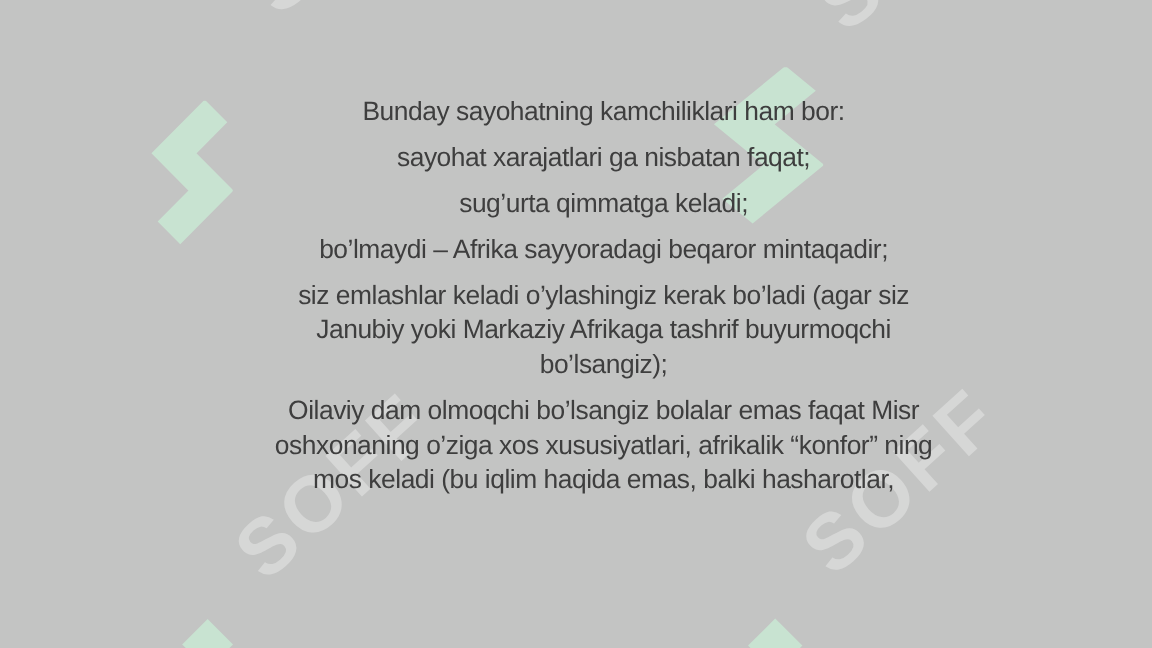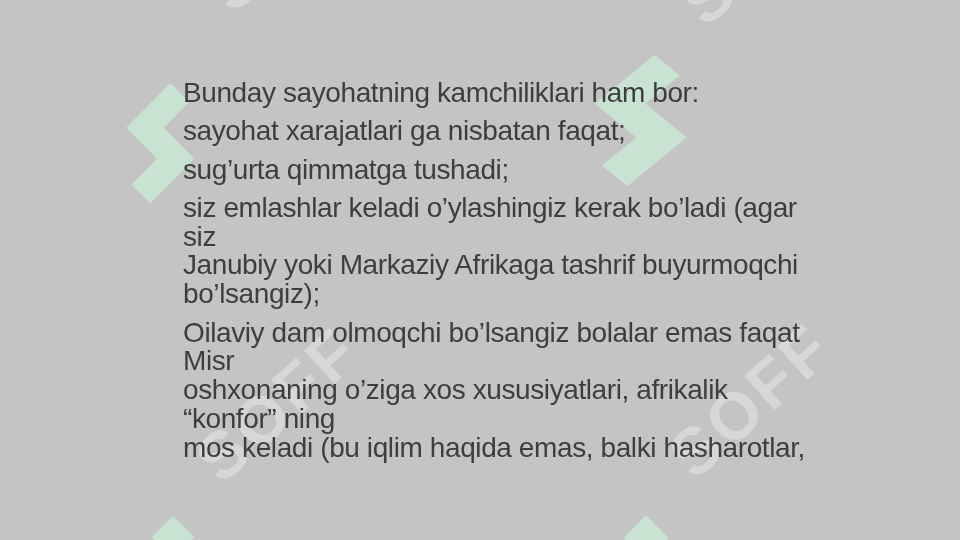--- a/index.html
+++ b/index.html
@@ -43,23 +43,24 @@
   
   .content {
     position: absolute;
     left: 183px;
     top: 79px;
     width: 640px;
     color: #3e3e3e;
   }
   .para { margin: 0 0 9.5px 0; }
   .line {
-    font-size: 28px;
+    font-size: 22px;
     line-height: 28.8px;
     letter-spacing: -0.4px;
+    text-align: center;
   }
 </style>
 </head>
 <body>
 
 <div class="slide">
 
   <div class="wm wm-top-center">SOFF</div>
   <div class="wm wm-top-right">SOFF</div>
   <div class="wm wm-bottom-right">SOFF</div>
@@ -78,24 +79,25 @@
 
     <div class="para">
       <div class="line">Bunday sayohatning kamchiliklari ham bor:</div>
     </div>
 
     <div class="para">
       <div class="line">sayohat xarajatlari ga nisbatan faqat;</div>
     </div>
 
     <div class="para">
-      <div class="line">sug’urta qimmatga tushadi;</div>
+      <div class="line">sug’urta qimmatga keladi;</div>
     </div>
 
     <div class="para">
+      <div class="line">bo’lmaydi – Afrika sayyoradagi beqaror mintaqadir;</div>
     </div>
 
     <div class="para">
       <div class="line">siz emlashlar keladi o’ylashingiz kerak bo’ladi (agar siz</div>
       <div class="line">Janubiy yoki Markaziy Afrikaga tashrif buyurmoqchi</div>
       <div class="line">bo’lsangiz);</div>
     </div>
 
     <div class="para">
       <div class="line">Oilaviy dam olmoqchi bo’lsangiz bolalar emas faqat Misr</div>

